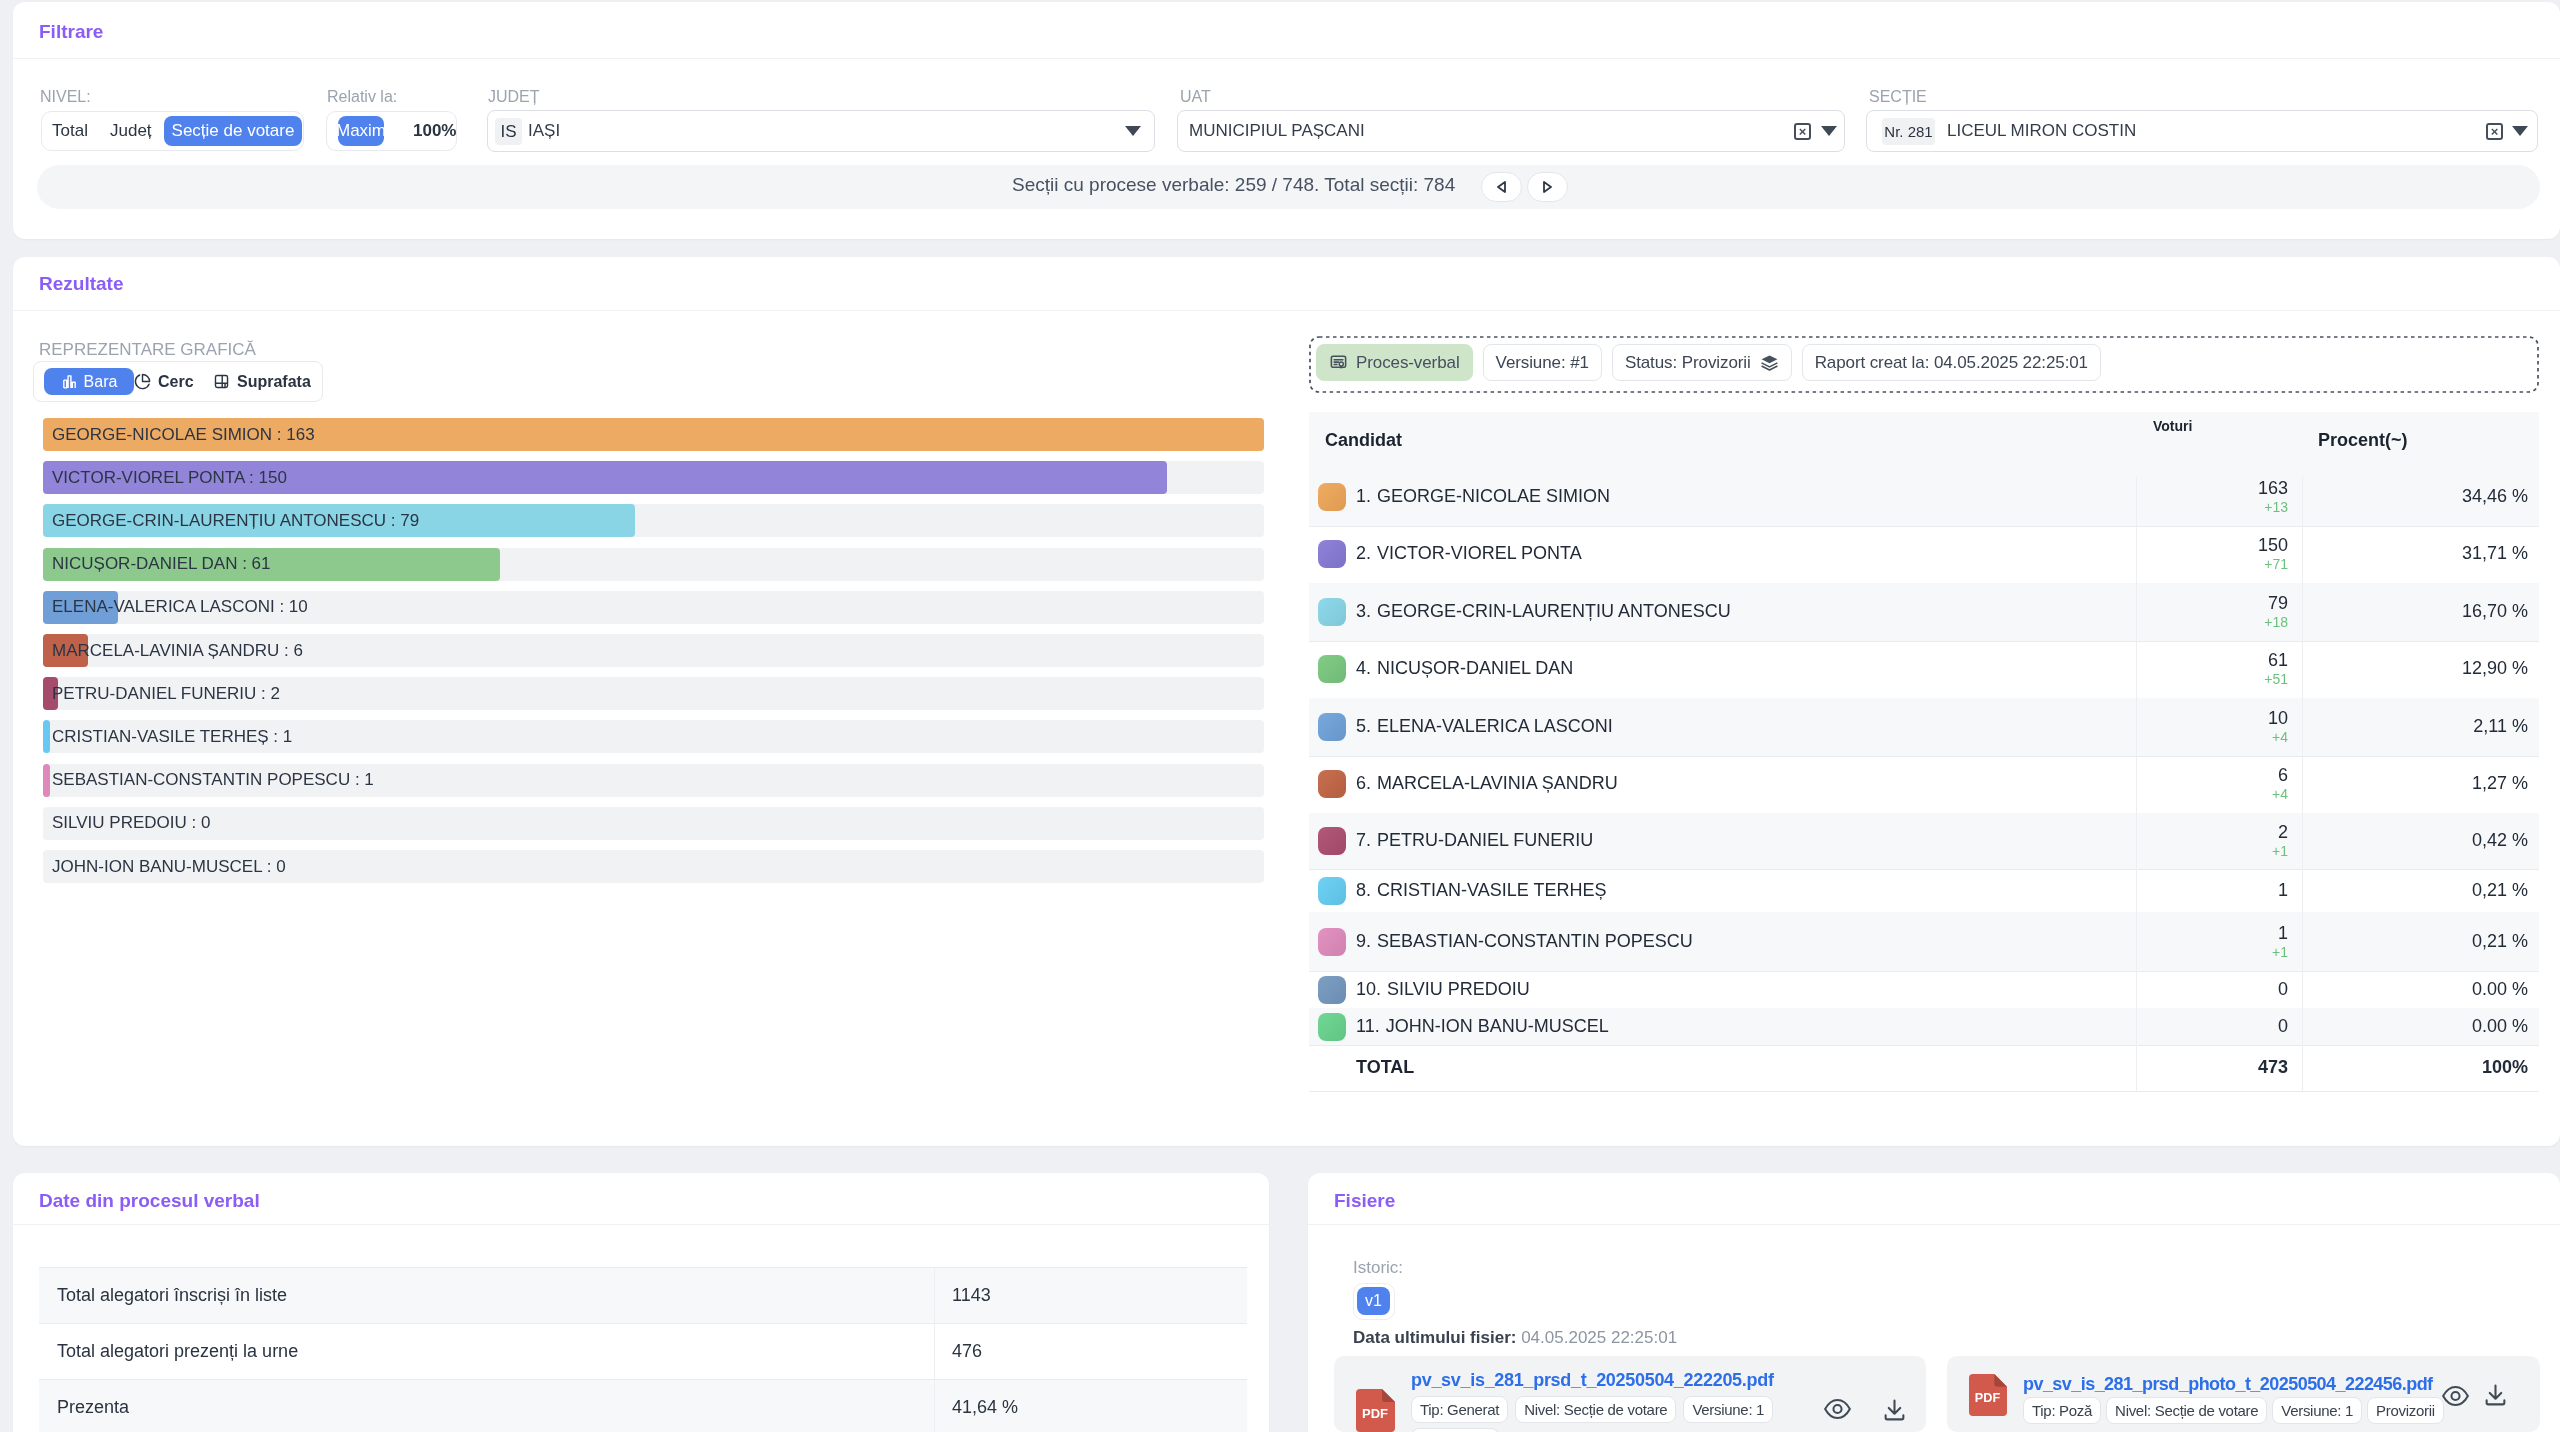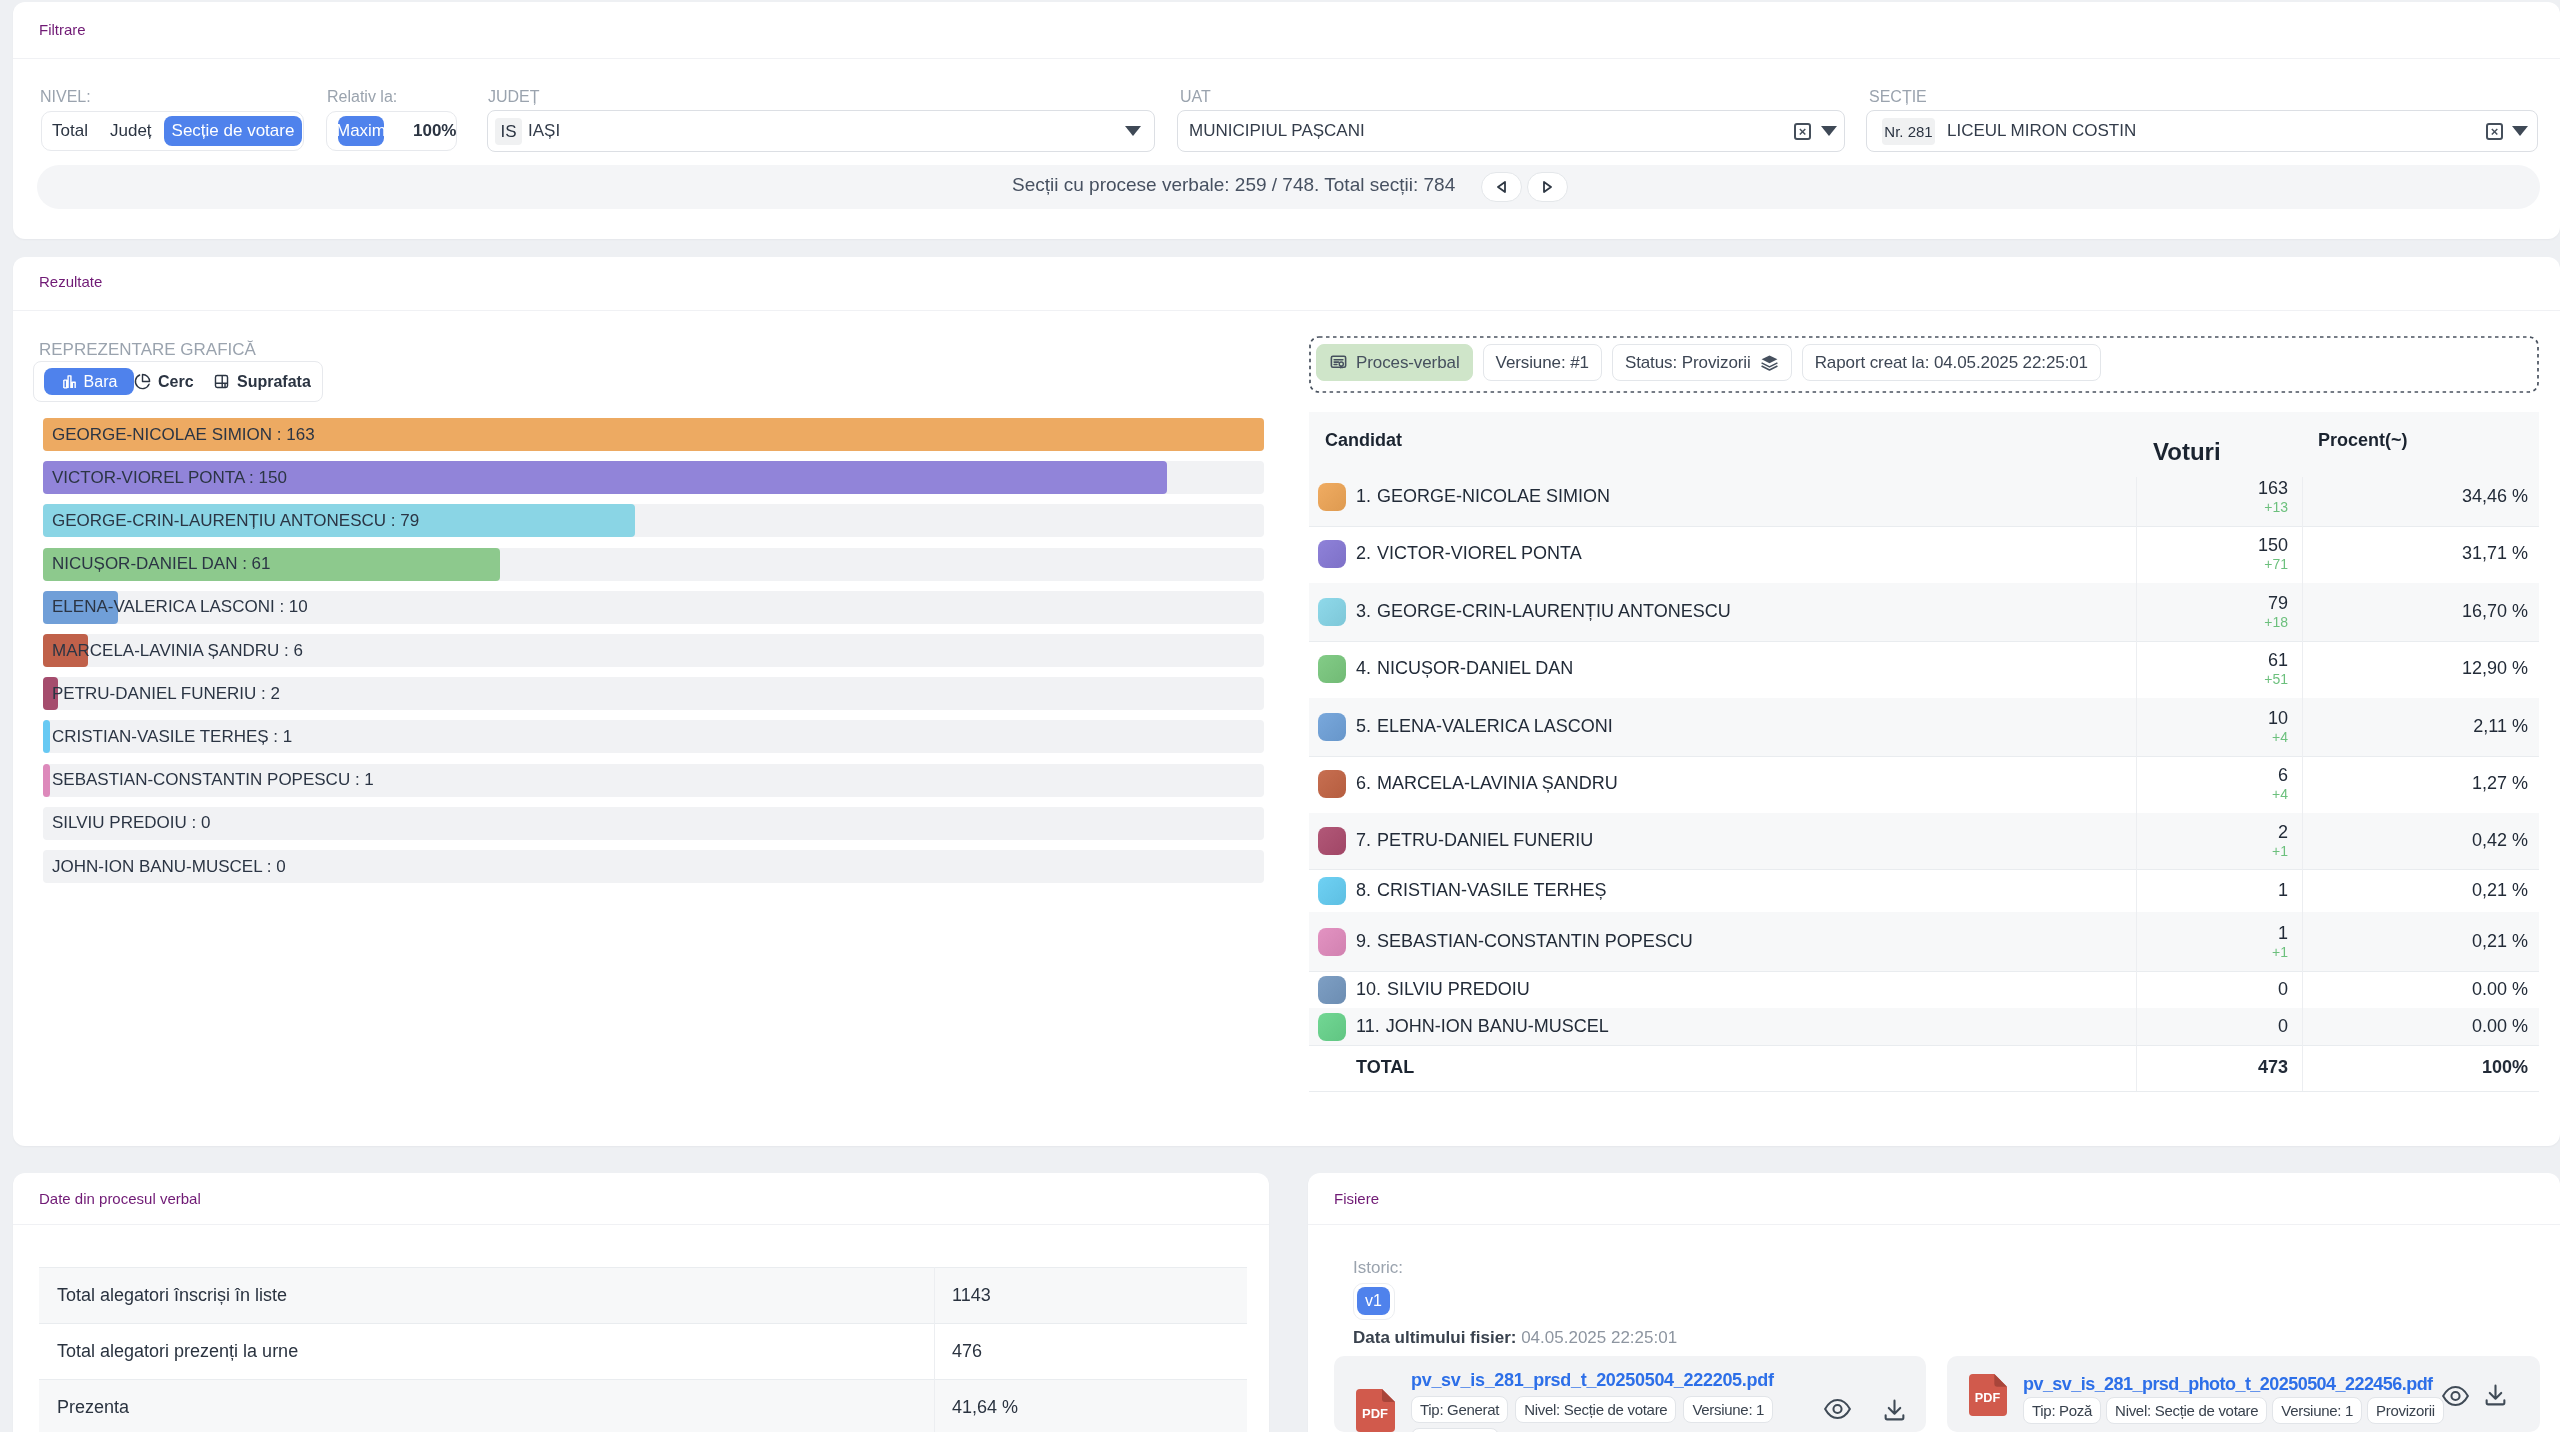--- a/index.html
+++ b/index.html
@@ -1,20 +1,20 @@
 <!DOCTYPE html>
 <html><head>
 <meta charset="utf-8">
 <style>
   * { margin:0; padding:0; box-sizing:border-box; }
   html,body { width:2560px; height:1432px; overflow:hidden; }
   body { background:#eef0f3; font-family:"Liberation Sans", sans-serif; }
   .abs { position:absolute; }
   .card { position:absolute; background:#fff; border-radius:12px; box-shadow:0 1px 2px rgba(16,24,40,.04); }
-  .cardtitle { font-size:15px; font-weight:normal; color:#701a75; }
+  .cardtitle { font-size:19px; font-weight:bold; color:#8b5cf6; }
   .hdrline { position:absolute; height:1px; background:#f0f1f4; }
   .lbl { font-size:16px; color:#9aa3ae; }
   .grp { position:absolute; background:#fff; border:1px solid #e7e9ed; border-radius:10px; }
   .bluebtn { position:absolute; background:#4f82ec; color:#fff; border-radius:8px; font-size:17px; display:flex; align-items:center; justify-content:center; }
   .grptxt { position:absolute; font-size:17px; color:#2b3442; }
   .sel { position:absolute; background:#fff; border:1px solid #dcdfe4; border-radius:8px; }
   .minichip { position:absolute; background:#f0f1f2; border-radius:4px; font-size:17px; color:#2b3442; display:flex; align-items:center; justify-content:center; }
   .seltxt { position:absolute; font-size:17px; color:#333c4a; }
   .caret { position:absolute; width:0; height:0; border-left:8px solid transparent; border-right:8px solid transparent; border-top:10px solid #3f4956; }
   .xbox { position:absolute; width:17px; height:17px; border:2px solid #454f5b; border-radius:3px; color:#454f5b; font-size:13px; font-weight:bold; display:flex; align-items:center; justify-content:center; line-height:1; }
@@ -180,21 +180,21 @@
           <path d="M2 12.5 L12 17.5 L22 12.5" fill="none" stroke="#46505e" stroke-width="2" stroke-linejoin="round"></path>
           <path d="M2 16.5 L12 21.5 L22 16.5" fill="none" stroke="#46505e" stroke-width="2" stroke-linejoin="round"></path>
         </svg>
     </div>
     <div class="chip">Raport creat la: 04.05.2025 22:25:01</div>
   </div>
 
   <div id="table">
       <div class="stripe" style="top:412px; height:56px;"></div>
       <div class="abs" style="left:1325px; top:430px; font-size:18px; font-weight:bold; color:#1b2430;">Candidat</div>
-      <div class="abs" style="left:2153px; top:438px; font-size:24px; font-weight:bold; color:#1b2430;">Voturi</div>
+      <div class="abs" style="left:2153px; top:418px; font-size:14px; font-weight:bold; color:#1b2430;">Voturi</div>
       <div class="abs" style="left:2318px; top:430px; font-size:18px; font-weight:bold; color:#1b2430;">Procent(~)</div>
       <div class="rowline" style="top:477px;"></div>
       <div class="stripe" style="top:468px; height:57.5px;"></div>
       <div class="sq" style="top:482.75px; background:linear-gradient(135deg, #f0ac62 0%, rgb(222,154,80) 100%);"></div>
       <div class="cname" style="top:485.75px;"><span style="margin-right:6px;">1.</span>GEORGE-NICOLAE SIMION</div>
       <div class="vnum" style="top:477.75px;">163</div>
       <div class="vplus" style="top:498.75px;">+13</div>
       <div class="pct" style="top:485.75px;">34,46 %</div>
       <div class="rowline" style="top:525.5px;"></div>
       <div class="sq" style="top:540.25px; background:linear-gradient(135deg, #8f82d9 0%, rgb(125,112,199) 100%);"></div>

